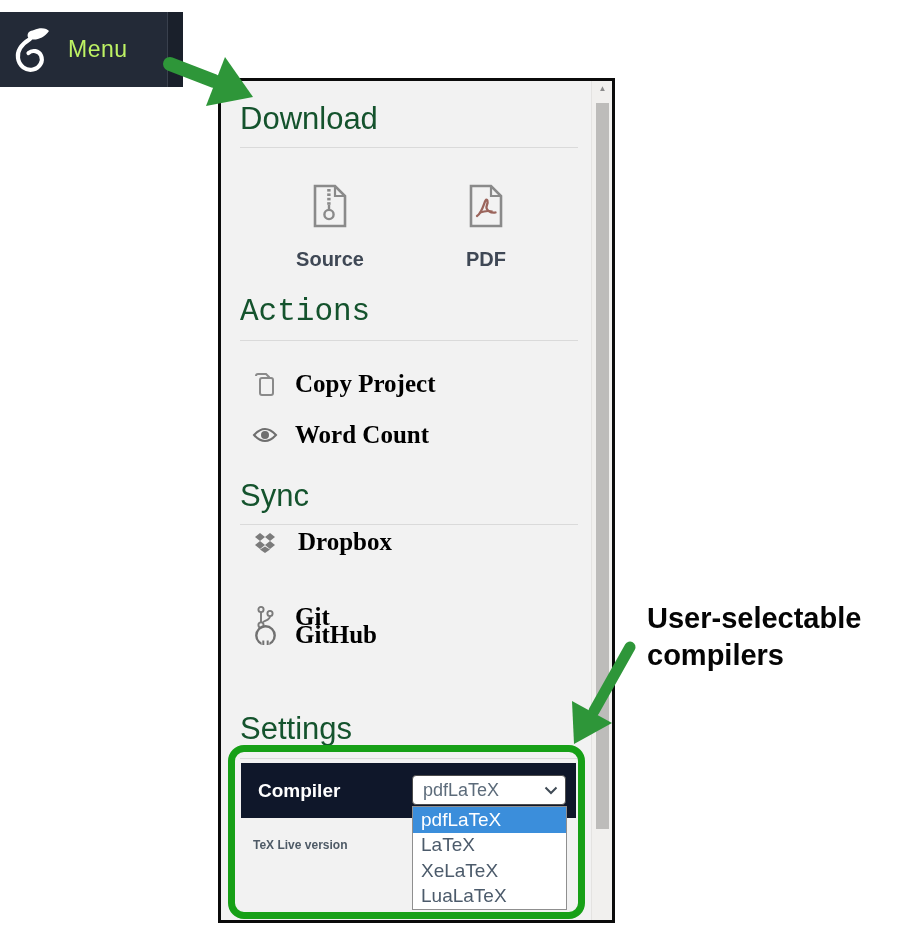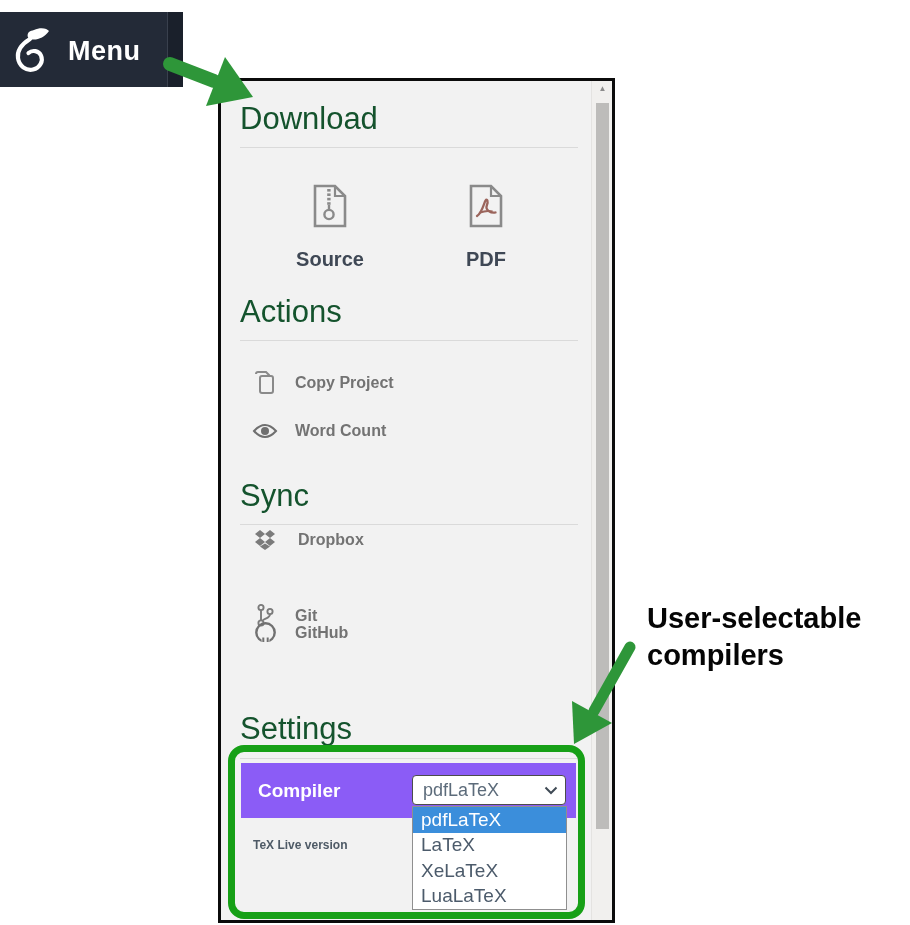--- a/index.html
+++ b/index.html
@@ -6,45 +6,45 @@
   html,body { width:910px; height:925px; background:#ffffff; overflow:hidden;
               font-family:"Liberation Sans", sans-serif; }
   .stage { position:absolute; left:0; top:0; width:910px; height:925px; }
 
   
   .menu-bar { position:absolute; left:0; top:12px; width:183px; height:75px;
               background:#232a37; }
   .menu-bar .edge-strip { position:absolute; right:0; top:0; width:16px; height:100%;
               background:#1a202b; border-left:1px solid #39404d; }
   .menu-logo { position:absolute; left:14px; top:15px; width:36px; height:48px; }
-  .menu-label { position:absolute; left:68px; top:24px; font-size:27px; font-weight:bold;
-              color:#ffffff; letter-spacing:0.5px; }
+  .menu-label { position:absolute; left:68px; top:24px; font-size:23px; font-weight:normal;
+              color:#bef264; letter-spacing:0.5px; }
 
   
   .panel { position:absolute; left:218px; top:78px; width:397px; height:845px;
            background:#f2f2f2; border:3px solid #0b0b0b; }
   .panel .abs { position:absolute; }
 
   .section-heading { font-size:31px; color:#14532d; font-weight:400; }
   .rule { border-top:1px solid #dadada; height:0; }
 
   
   .dl-tile { position:absolute; width:90px; text-align:center; cursor:pointer; }
   .dl-tile svg { display:block; margin:0 auto; }
   .dl-label { margin-top:20px; font-size:20px; font-weight:bold; color:#3f4855; }
 
   
   .link-row { position:absolute; left:31px; display:flex; align-items:center; gap:17px;
               cursor:pointer; }
   .link-row .ic { width:26px; display:flex; justify-content:center; }
-  .link-label { font-size:16px; font-weight:bold; color:#737373; }
+  .link-label { font-size:25px; font-weight:bold; color:#000000;font-family:Liberation Serif, serif; }
 
   
   .compiler-row { position:absolute; left:20px; top:682px; width:335px; height:55px;
-                  background:#8b5cf6; display:flex; align-items:center; }
+                  background:#0f172a; display:flex; align-items:center; }
   .compiler-label { color:#ffffff; font-size:19px; font-weight:bold; padding-left:17px; }
   .compiler-select { position:absolute; left:171px; top:12px; width:154px; height:30px;
                   background:#ffffff; border:1px solid #4c4c4c; border-radius:4px;
                   display:flex; align-items:center; cursor:pointer; }
   .compiler-select .sel-value { font-size:18px; color:#5c6b7a; padding-left:10px; }
   .compiler-select .chev { position:absolute; right:7px; top:10px; }
   .texlive-label { position:absolute; left:32px; top:757px; font-size:12px;
                   font-weight:bold; color:#4e5a66; }
 
   .dropdown { position:absolute; left:191px; top:725px; width:155px; height:104px;
@@ -108,21 +108,21 @@
     <div class="dl-tile" style="left:220px; top:103px;">
       <svg width="36" height="44" viewBox="0 0 36 44">
         <path d="M3 2 H23 L33 12 V42 H3 Z" fill="none" stroke="#8a8a8a" stroke-width="2.6"></path>
         <path d="M23 2 V12 H33" fill="none" stroke="#8a8a8a" stroke-width="2.2"></path>
         <path d="M9 32 C14 29 16 19 17.5 16.5 C19 14 20.6 17 18.8 21.5 C17 26 23 29.5 27.5 28.5" fill="none" stroke="#9b655c" stroke-width="2.3" stroke-linecap="round"></path>
         <path d="M12 28.5 C16 27 21 26.5 24.5 27.5" fill="none" stroke="#9b655c" stroke-width="2"></path>
       </svg>
       <div class="dl-label">PDF</div>
     </div>
 
-    <div class="abs section-heading" style="left:19px; top:213px;">Actions</div>
+    <div class="abs section-heading" style="left:19px; top:213px;font-family:Liberation Mono, monospace;">Actions</div>
     <div class="abs rule" style="left:19px; top:259px; width:338px;"></div>
 
     <div class="link-row" style="top:289px;">
       <span class="ic">
         <svg width="25" height="25" viewBox="0 0 25 25">
           <path d="M3 4 C3 2.9 3.9 2 5 2 H13 L16 5 V17 C16 18.1 15.1 19 14 19" fill="none" stroke="#8a8a8a" stroke-width="2"></path>
           <rect x="7" y="6" width="13" height="17" rx="2" fill="#f2f2f2" stroke="#8a8a8a" stroke-width="2"></rect>
         </svg>
       </span>
       <span class="link-label">Copy Project</span>

